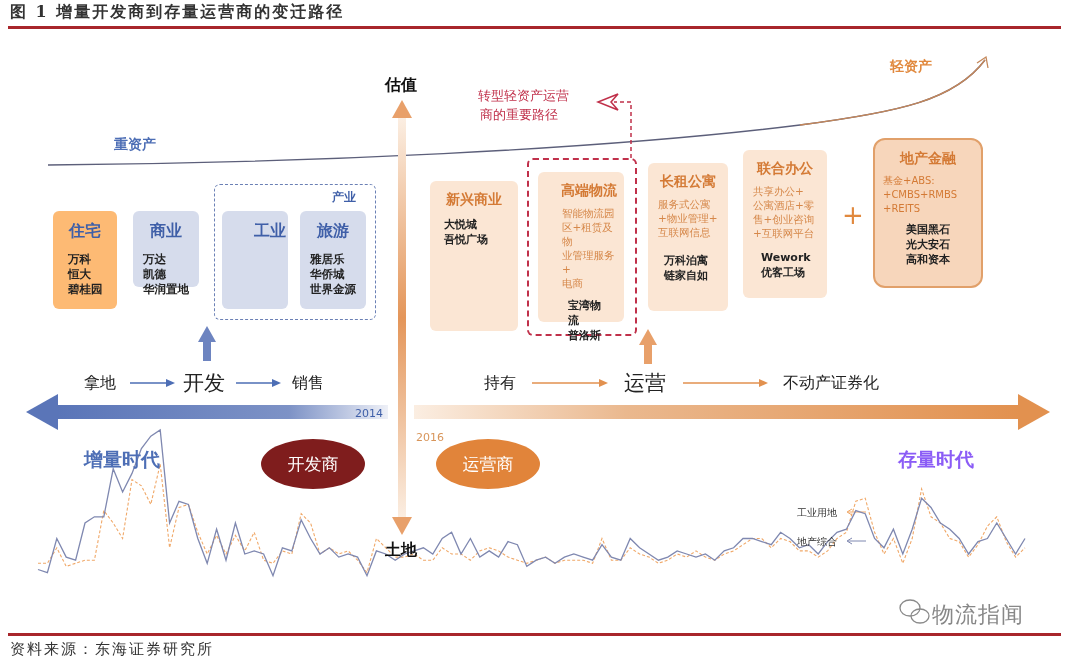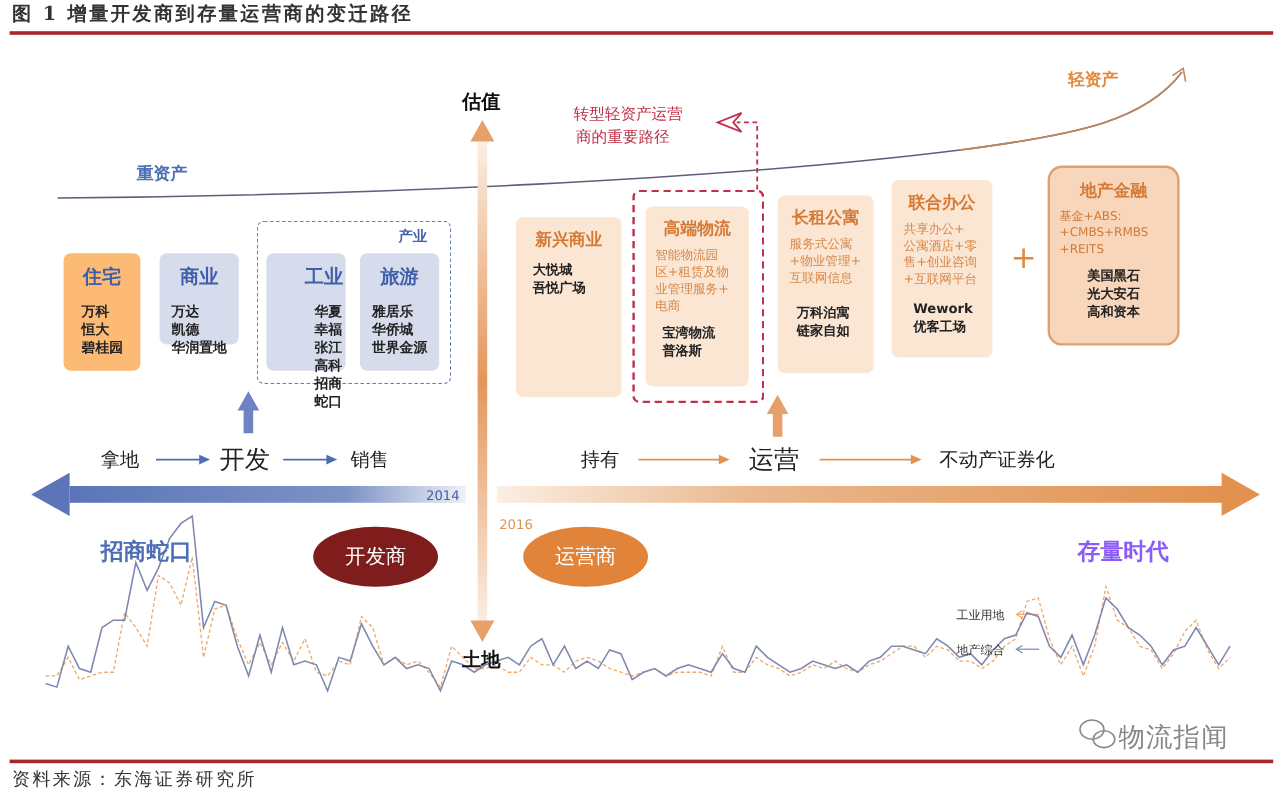--- a/index.html
+++ b/index.html
@@ -141,54 +141,49 @@
 <div class="box blue-light" style="left:133px;top:211px;width:66px;height:76px;">
   <div class="h blue-h">商业</div>
   <div class="blue-list" style="padding-left:10px;">
     <div>万达</div>
     <div>凯德</div>
     <div>华润置地</div>
   </div>
 </div>
 <div class="box blue-light" style="left:222px;top:211px;width:66px;height:98px;padding-left:30px;">
   <div class="h blue-h">工业</div>
-  <div class="blue-list" style="padding-left:10px;">
-    <div>华夏幸福</div>
-    <div>张江高科</div>
-    <div>招商蛇口</div>
-  </div>
 </div>
 <div class="box blue-light" style="left:300px;top:211px;width:66px;height:98px;">
   <div class="h blue-h">旅游</div>
   <div class="blue-list" style="padding-left:10px;">
     <div>雅居乐</div>
     <div>华侨城</div>
     <div>世界金源</div>
   </div>
 </div>
 
 <div class="abs step-blue" style="left:84px;top:373px;">拿地</div>
 <div class="abs step-blue step-big" style="left:183px;top:369px;">开发</div>
 <div class="abs step-blue" style="left:292px;top:373px;">销售</div>
 <div class="abs year" style="left:355px;top:407px;color:#3f5fa8;">2014</div>
 
-<div class="abs era-blue" style="left:84px;top:447px;">招商蛇口</div>
+<div class="abs era-blue" style="left:84px;top:447px;">增量时代</div>
 <div class="ellipse" style="left:261px;top:439px;width:104px;height:50px;line-height:50px;background:#7f1d1d;">开发商</div>
 
 <div class="abs dash-red" style="left:527px;top:158px;width:106px;height:174px;"></div>
 
 <div class="box org" style="left:430px;top:181px;width:88px;height:150px;">
   <div class="org-h">新兴商业</div>
   <div class="org-list">
     <div>大悦城</div>
     <div>吾悦广场</div>
   </div>
 </div>
 
-<div class="box org" style="left:538px;top:172px;width:86px;height:150px;">
+<div class="box org" style="left:538px;top:172px;width:86px;height:150px;padding-left:16px;">
   <div class="org-h">高端物流</div>
   <div class="org-desc" style="padding:0 8px;">
     <div>智能物流园</div>
     <div>区+租赁及物</div>
     <div>业管理服务+</div>
     <div>电商</div>
   </div>
   <div class="org-list" style="padding:0 14px;">
     <div>宝湾物流</div>
     <div>普洛斯</div>

